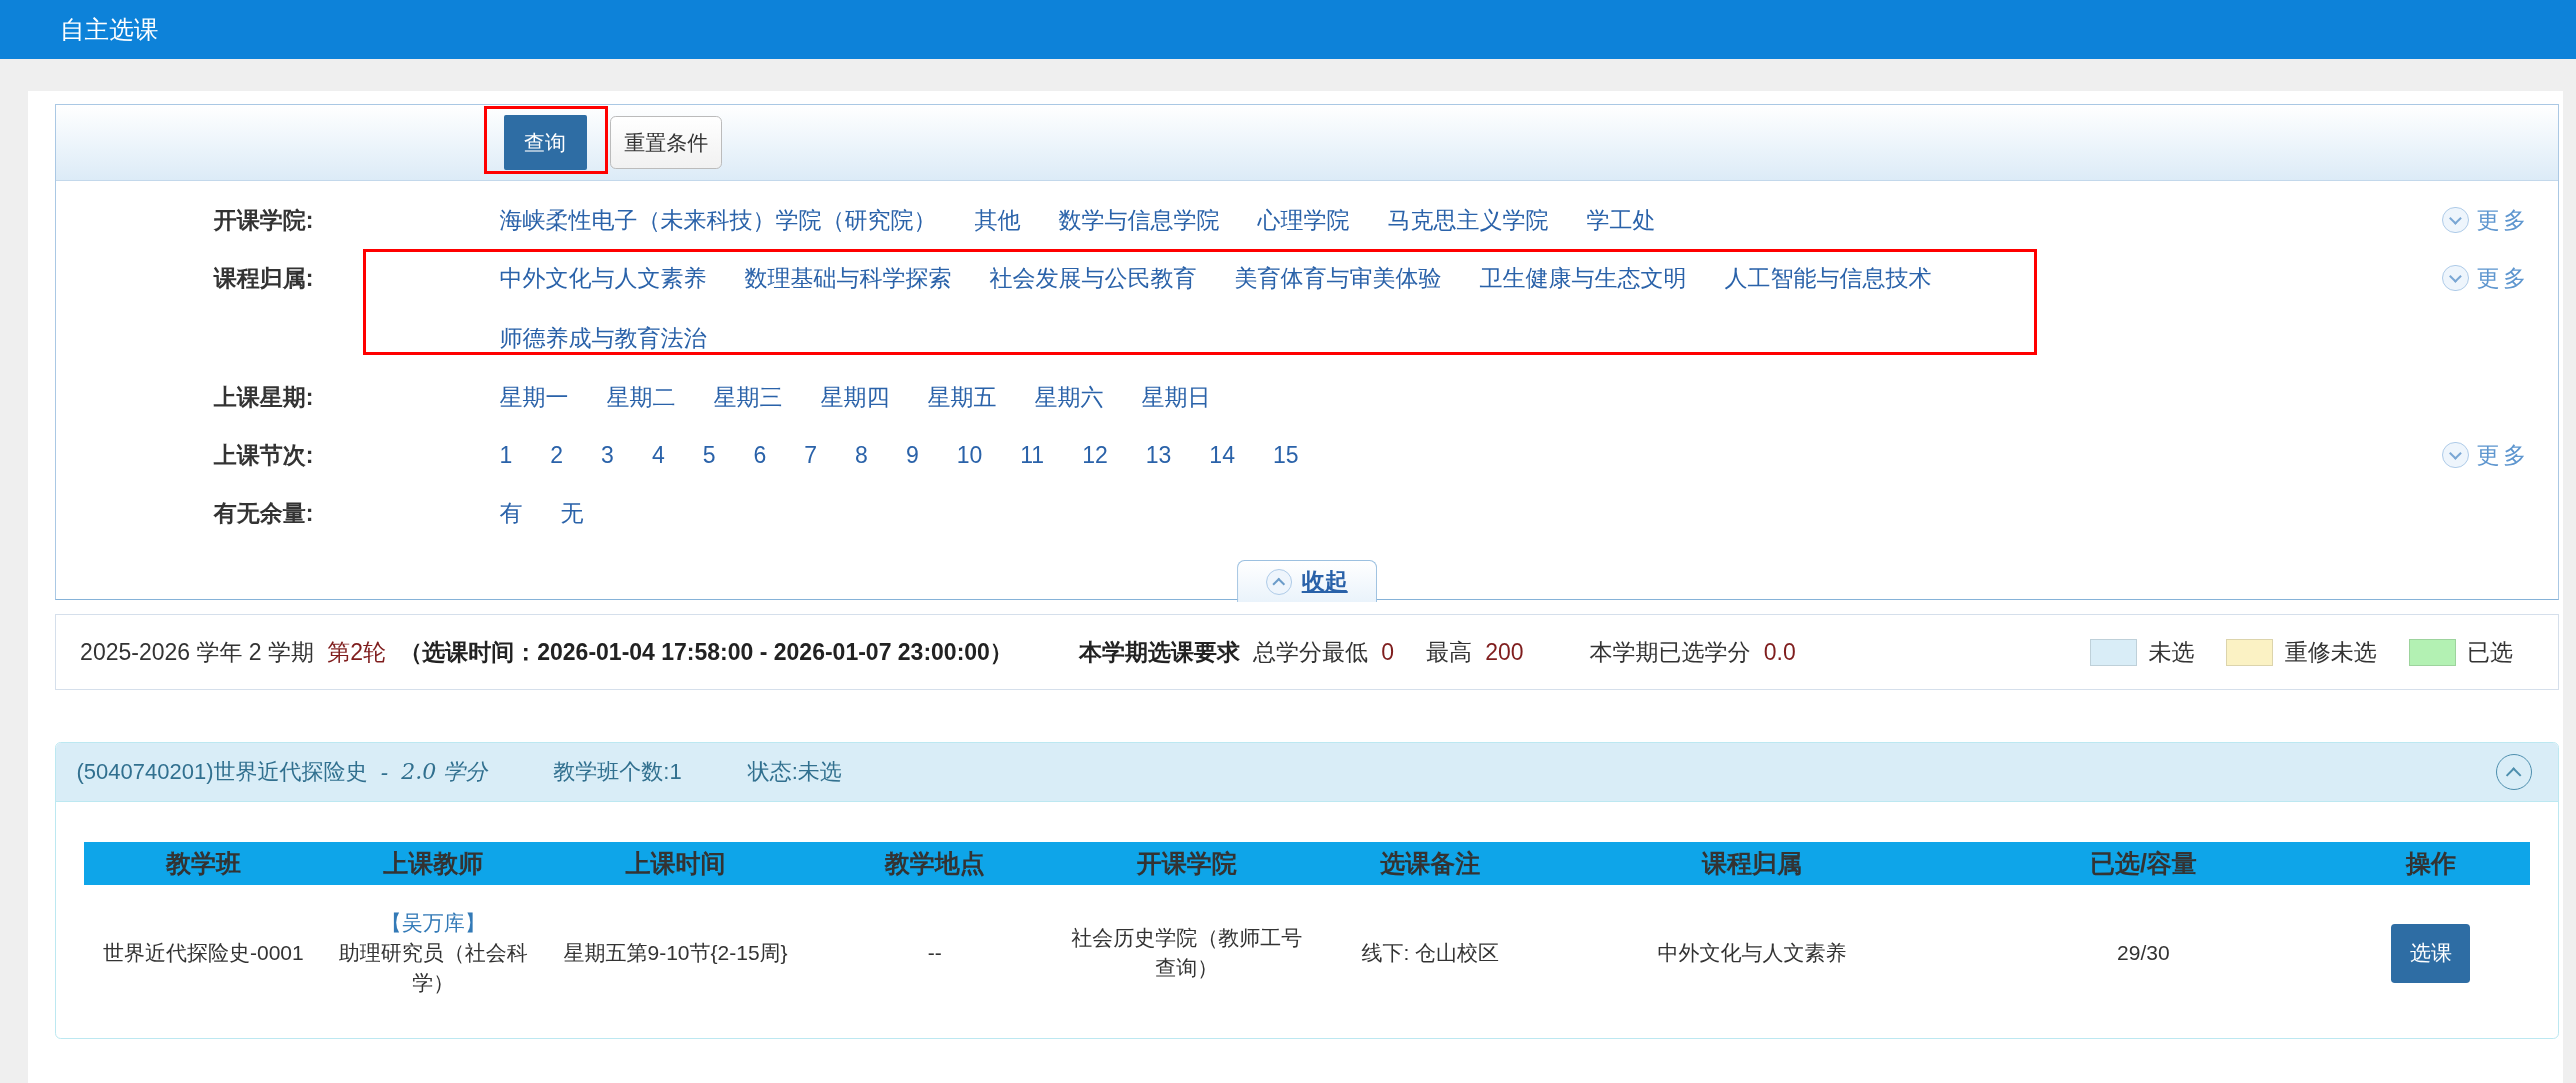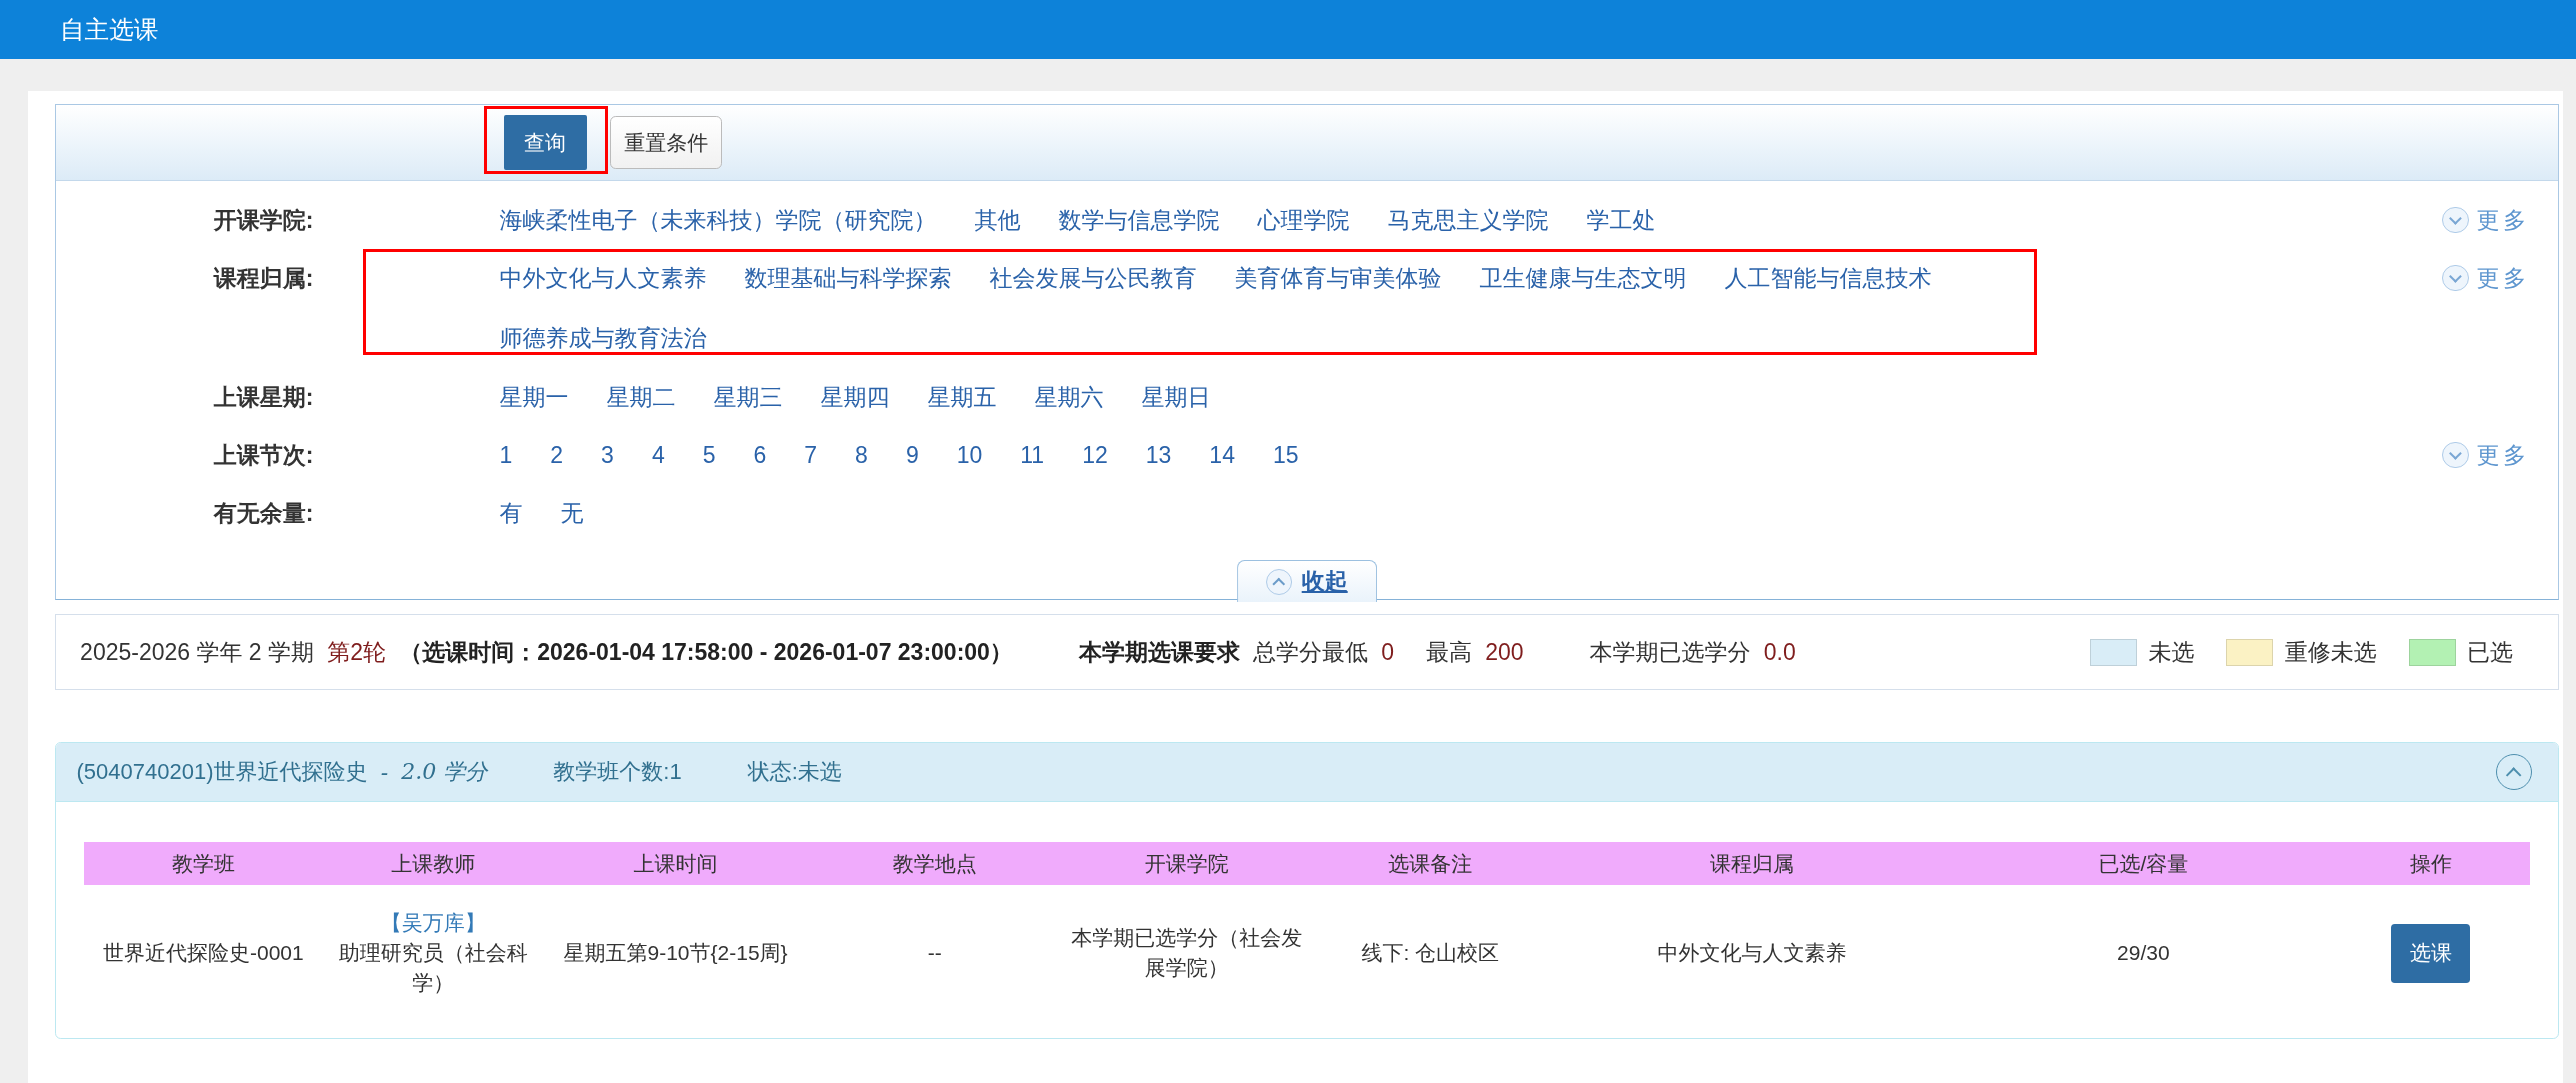--- a/index.html
+++ b/index.html
@@ -151,22 +151,22 @@
   .course-chevron {
     margin-left: auto; width: 36px; height: 36px; border-radius: 50%;
     border: 1.9px solid #4e8fae; display: flex; align-items: center; justify-content: center;
     cursor: pointer; flex: none;
   }
   .course-chevron .chev-up { border-color: #4e8fae; width: 11.3px; height: 11.3px; border-width: 2.8px; }
   
   .course-body { padding: 40px 28px 17px 28px; }
   table.classes { width: 100%; border-collapse: collapse; font-size: 21px; }
   table.classes th {
-    background: #f0abfc; height: 43px; font-weight: normal; color: #333;
-    text-align: center; font-size: 21px;
+    background: #0ea5e9; height: 43px; font-weight: bold; color: #333;
+    text-align: center; font-size: 25px;
   }
   table.classes td {
     text-align: center; vertical-align: middle; padding: 23px 5.7px;
     color: #333; line-height: 30px;
   }
   .teacher-link { color: #337ab7; cursor: pointer; }
   .btn-select {
     width: 79px; height: 59px; background: #2e6da4; color: #fff;
     border: none; border-radius: 3.8px; font-size: 21px; cursor: pointer;
     font-family: inherit;
@@ -375,21 +375,21 @@
         <tbody>
           <tr>
             <td>世界近代探险史-0001</td>
             <td>
               <span class="teacher-link">【吴万库】</span><br>
               <span>助理研究员（社会科学）</span>
             </td>
             <td>星期五第9-10节{2-15周}</td>
             <td>--</td>
             <td>
-              <div class="col-college" style="margin:0 auto;">本学期已选学分（社会发展学院）</div>
+              <div class="col-college" style="margin:0 auto;">社会历史学院（教师工号查询）</div>
             </td>
             <td>线下: 仓山校区</td>
             <td>中外文化与人文素养</td>
             <td>29/30</td>
             <td>
               <button class="btn-select">选课</button>
             </td>
           </tr>
         </tbody>
       </table>

